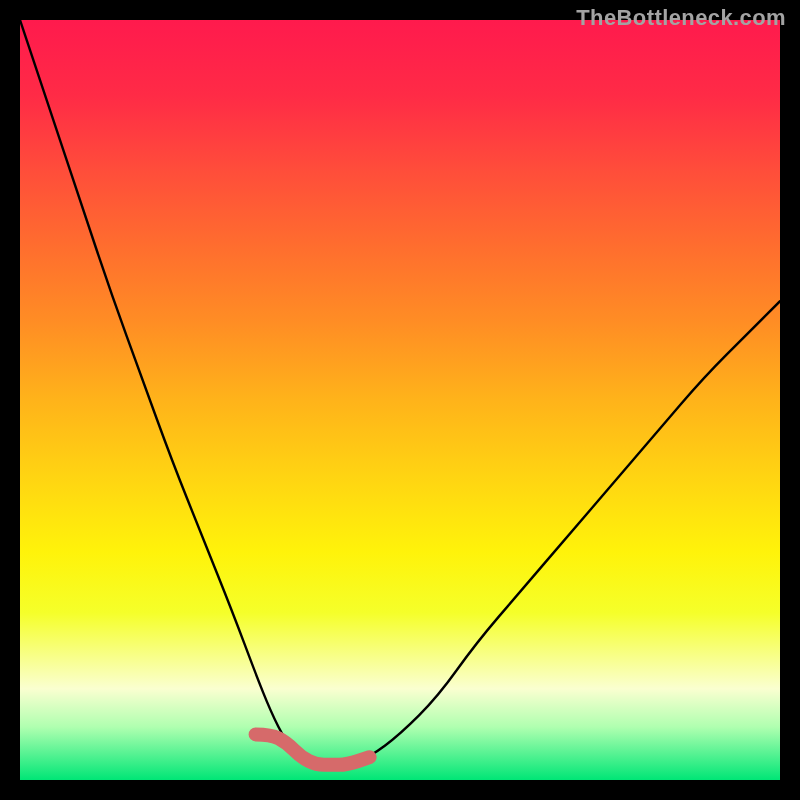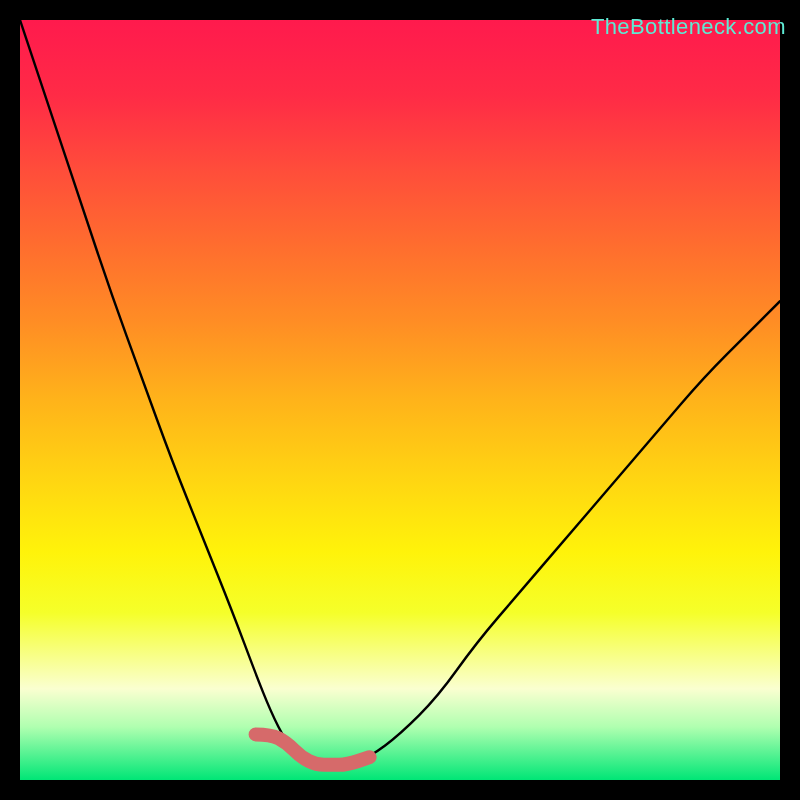--- a/index.html
+++ b/index.html
@@ -37,25 +37,25 @@
       #b0ffb0 93%,
       #00e676 100%
     );
   }
   .curve-layer {
     position: absolute;
     inset: 0;
   }
   .watermark {
     position: absolute;
-    top: 14px;
+    top: 5px;
     right: 14px;
-    color: #5eead4;
+    color: #a3a3a3;
     font-size: 22px;
-    font-weight: 400;
+    font-weight: 700;
     letter-spacing: 0.4px;
   }
 </style>
 </head>
 <body>
 
 <div class="frame">
   <div class="gradient"></div>
   <svg class="curve-layer" viewBox="0 0 760 760" preserveAspectRatio="none">
     <path id="curve-path" fill="none" stroke="#000" stroke-width="2.4" stroke-linecap="round" d="M 0 0 Q 30.400000000000002 91.20000000000005 45.6 136.8 Q 60.800000000000004 182.39999999999998 76 227.99999999999997 Q 91.2 273.59999999999997 106.4 315.4 Q 121.60000000000001 357.2 136.8 399 Q 152 440.8 167.2 478.79999999999995 Q 182.4 516.8 197.60000000000002 554.8 Q 212.8 592.8 224.2 623.2 Q 235.6 653.6 243.2 672.6 Q 250.8 691.6 258.4 706.8 Q 266 722 273.6 729.6 Q 281.2 737.2 288.8 741 Q 296.40000000000003 744.8 304 744.8 Q 311.59999999999997 744.8 319.2 744.8 Q 326.8 744.8 338.20000000000005 741 Q 349.6 737.2 364.8 725.8 Q 380 714.4 399 695.4 Q 418.00000000000006 676.4 437 649.8 Q 456 623.2 478.8 596.6 Q 501.6 570 524.4 543.4 Q 547.1999999999999 516.8 570 490.19999999999993 Q 592.8000000000001 463.59999999999997 615.6 437 Q 638.4 410.4 661.2 383.79999999999995 Q 684 357.2 706.8 334.4 Q 729.6 311.6 744.8 296.4 L 760 281.2"></path>

